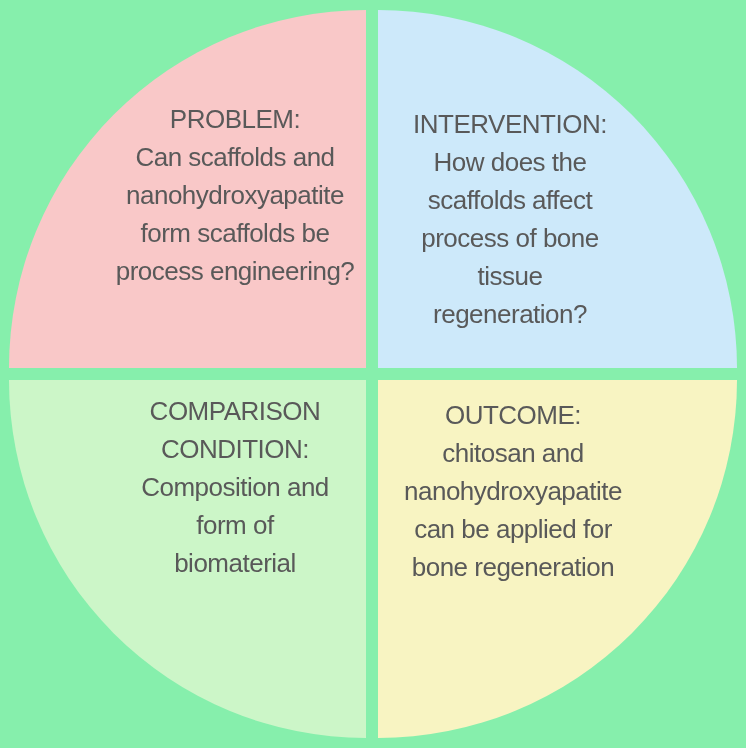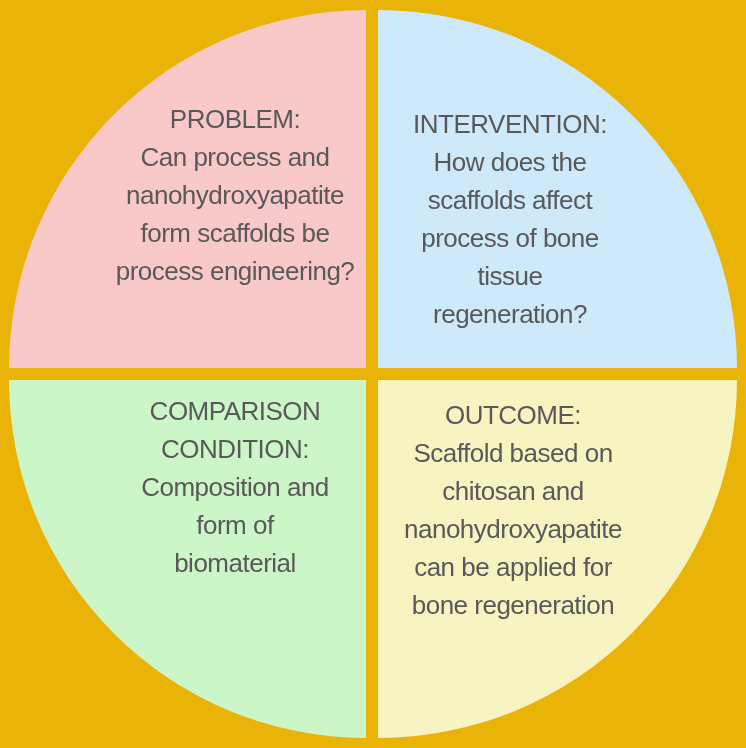--- a/index.html
+++ b/index.html
@@ -4,21 +4,21 @@
 <style>
   html, body {
     margin: 0;
     padding: 0;
     background: #ffffff;
   }
   .canvas {
     position: relative;
     width: 746px;
     height: 748px;
-    background: #eab308;
+    background: #86efac;
     overflow: hidden;
     font-family: "Liberation Sans", sans-serif;
   }
   .quad {
     position: absolute;
   }
   .q-tl { left: 9px;   top: 10px;  width: 357px; height: 358px; border-top-left-radius: 100%; }
   .q-tr { left: 378px; top: 10px;  width: 359px; height: 358px; border-top-right-radius: 100%; }
   .q-bl { left: 9px;   top: 380px; width: 357px; height: 358px; border-bottom-left-radius: 100%; }
   .q-br { left: 378px; top: 380px; width: 359px; height: 358px; border-bottom-right-radius: 100%; }
@@ -41,21 +41,21 @@
 
 <div class="canvas" style="color: rgb(89, 89, 89);">
 
   <div class="quad q-tl" style="background-color: rgb(249, 200, 200);"></div>
   <div class="quad q-tr" style="background-color: rgb(205, 233, 250);"></div>
   <div class="quad q-bl" style="background-color: rgb(204, 246, 200);"></div>
   <div class="quad q-br" style="background-color: rgb(248, 244, 194);"></div>
 
   <div class="qtext t-problem">
     <div>PROBLEM:</div>
-    <div>Can process and</div>
+    <div>Can scaffolds and</div>
     <div>nanohydroxyapatite</div>
     <div>form scaffolds be</div>
     <div>process engineering?</div>
   </div>
 
   <div class="qtext t-intervention">
     <div>INTERVENTION:</div>
     <div>How does the</div>
     <div>scaffolds affect</div>
     <div>process of bone</div>
@@ -66,20 +66,19 @@
   <div class="qtext t-comparison">
     <div>COMPARISON</div>
     <div>CONDITION:</div>
     <div>Composition and</div>
     <div>form of</div>
     <div>biomaterial</div>
   </div>
 
   <div class="qtext t-outcome">
     <div>OUTCOME:</div>
-    <div>Scaffold based on</div>
     <div>chitosan and</div>
     <div>nanohydroxyapatite</div>
     <div>can be applied for</div>
     <div>bone regeneration</div>
   </div>
 
 </div>
 
 </body></html>

